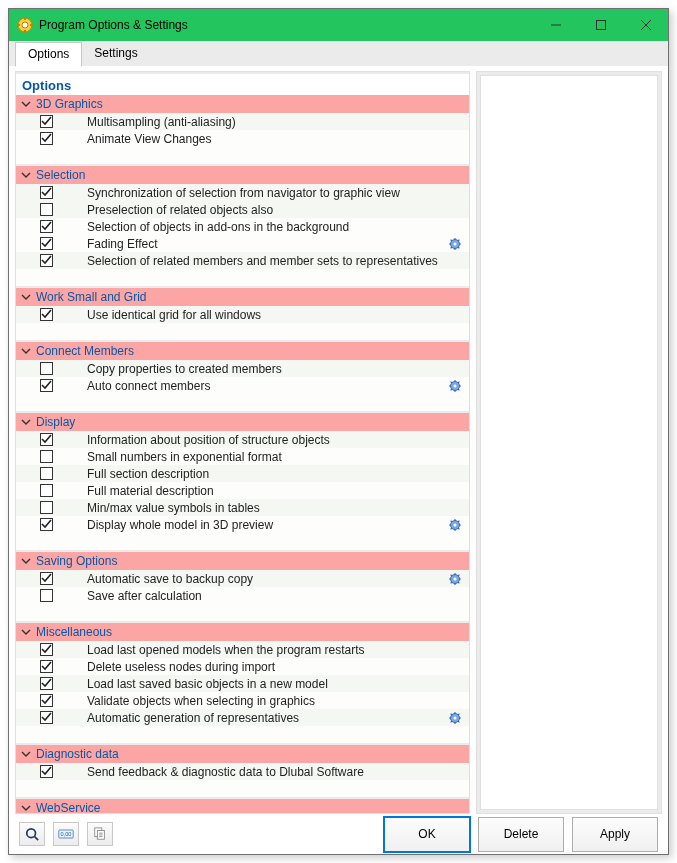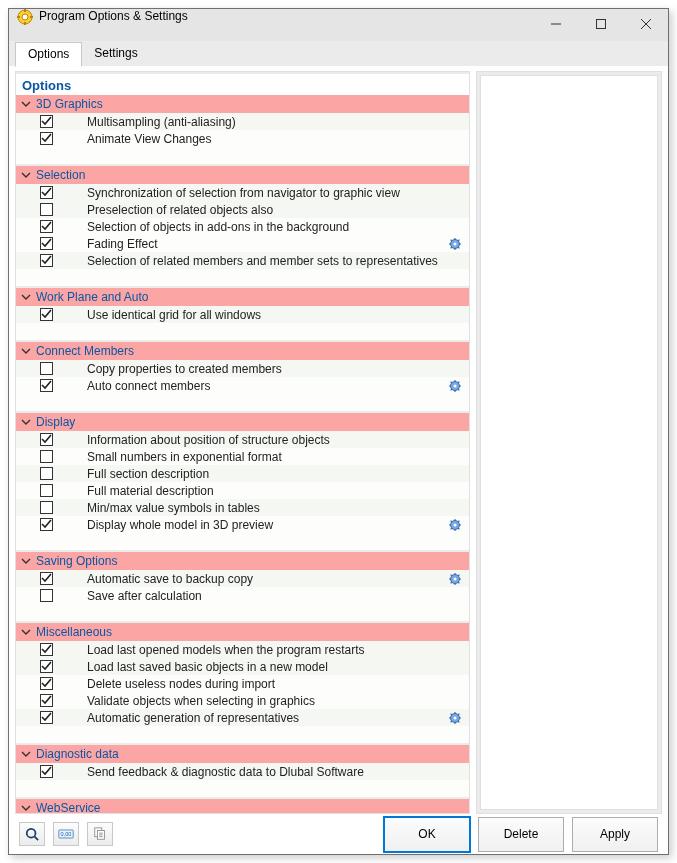--- a/index.html
+++ b/index.html
@@ -15,24 +15,24 @@
     height: 847px;
     border: 1px solid #707070;
     background: #fff;
     box-shadow: 3px 3px 8px rgba(0,0,0,0.2);
     display: flex;
     flex-direction: column;
     position: relative;
   }
   .titlebar {
     display: flex;
-    align-items: flex-start;
+    align-items: center;
     height: 32px;
     padding: 0 0 0 8px;
-    background: #e5e5e5;
+    background: #22c55e;
   }
   .title-icon {
     width: 16px; height: 16px;
     margin-right: 6px;
     display: flex; align-items: center; justify-content: center;
   }
   .title-text {
     flex: 1;
     font-size: 12px;
   }
@@ -311,21 +311,21 @@
                 <span class="row-label">Selection of related members and member sets to representatives</span>
               </div>
               <div class="spacer-row"></div>
             </div>
           </div>
           <div class="section">
             <div class="section-head">
               <span class="chev"><svg viewBox="0 0 12 12">
                   <polyline points="2,4 6,8 10,4" fill="none" stroke="#333" stroke-width="1.4"></polyline>
                 </svg></span>
-              <span class="label">Work Plane and Auto</span>
+              <span class="label">Work Small and Grid</span>
             </div>
             <div class="rows">
               <div class="row even">
                 <span class="cbx checked">
                   <svg viewBox="0 0 11 11">
                     <polyline points="1,5 4,8 10,1" fill="none" stroke="#222" stroke-width="1.6"></polyline>
                   </svg>
                 </span>
                 <span class="row-label">Use identical grid for all windows</span>
               </div>
@@ -472,35 +472,35 @@
             </div>
             <div class="rows">
               <div class="row even">
                 <span class="cbx checked">
                   <svg viewBox="0 0 11 11">
                     <polyline points="1,5 4,8 10,1" fill="none" stroke="#222" stroke-width="1.6"></polyline>
                   </svg>
                 </span>
                 <span class="row-label">Load last opened models when the program restarts</span>
               </div>
+              <div class="row odd">
+                <span class="cbx checked">
+                  <svg viewBox="0 0 11 11">
+                    <polyline points="1,5 4,8 10,1" fill="none" stroke="#222" stroke-width="1.6"></polyline>
+                  </svg>
+                </span>
+                <span class="row-label">Delete useless nodes during import</span>
+              </div>
               <div class="row even">
                 <span class="cbx checked">
                   <svg viewBox="0 0 11 11">
                     <polyline points="1,5 4,8 10,1" fill="none" stroke="#222" stroke-width="1.6"></polyline>
                   </svg>
                 </span>
                 <span class="row-label">Load last saved basic objects in a new model</span>
-              </div>
-              <div class="row odd">
-                <span class="cbx checked">
-                  <svg viewBox="0 0 11 11">
-                    <polyline points="1,5 4,8 10,1" fill="none" stroke="#222" stroke-width="1.6"></polyline>
-                  </svg>
-                </span>
-                <span class="row-label">Delete useless nodes during import</span>
               </div>
               <div class="row odd">
                 <span class="cbx checked">
                   <svg viewBox="0 0 11 11">
                     <polyline points="1,5 4,8 10,1" fill="none" stroke="#222" stroke-width="1.6"></polyline>
                   </svg>
                 </span>
                 <span class="row-label">Validate objects when selecting in graphics</span>
               </div>
               <div class="row even">

